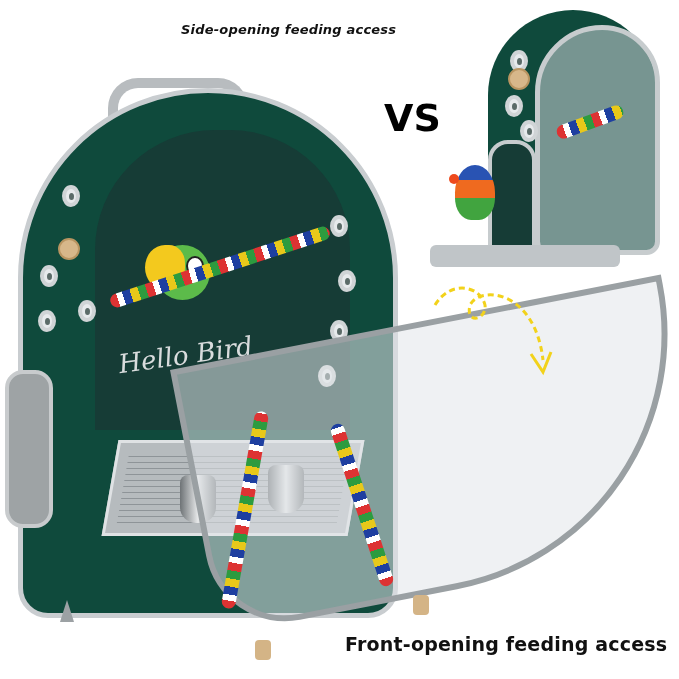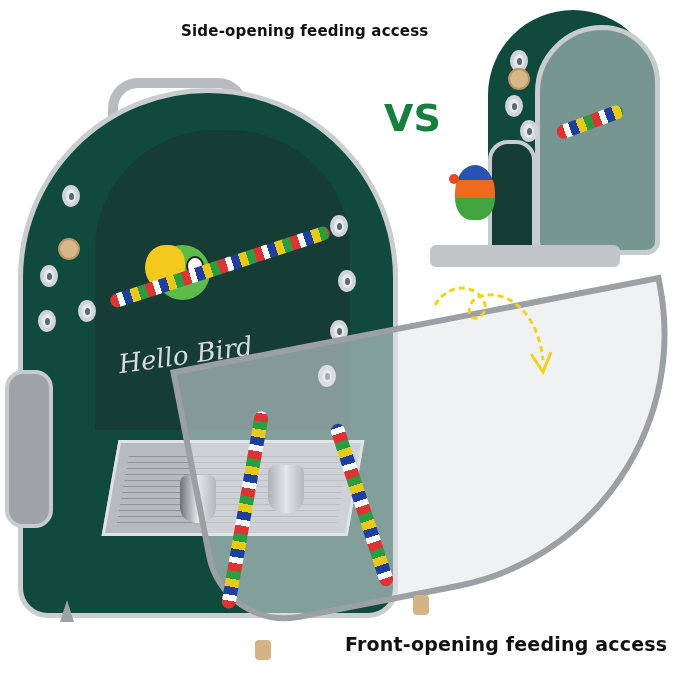--- a/index.html
+++ b/index.html
@@ -1,20 +1,20 @@
 <!DOCTYPE html>
 <html><head>
 <meta charset="utf-8">
 <style>
   html,body{margin:0;padding:0;background:#ffffff;}
   body{width:679px;height:679px;position:relative;overflow:hidden;font-family:"DejaVu Sans","Liberation Sans",sans-serif;}
   .caption{position:absolute;font-weight:bold;color:#111;letter-spacing:0.2px;white-space:nowrap;}
-  .cap-top{left:181px;top:22px;font-size:15px;}
+  .cap-top{left:181px;top:22px;font-size:13px;font-style:italic;}
   .cap-bottom{left:345px;top:633px;font-size:19px;}
-  .vs{position:absolute;left:384px;top:96px;font-size:38px;font-weight:bold;color:#15803d;}
+  .vs{position:absolute;left:384px;top:96px;font-size:38px;font-weight:bold;color:#000000;}
   
   .bp-body{position:absolute;left:18px;top:88px;width:380px;height:530px;background:#0f4a3c;border-radius:190px 190px 30px 30px;border:5px solid #c9cdd0;box-sizing:border-box;}
   .bp-inner{position:absolute;left:95px;top:130px;width:255px;height:300px;background:#163c36;border-radius:120px 120px 0 0;}
   .handle{position:absolute;left:108px;top:78px;width:140px;height:40px;border:10px solid #b8bcbf;border-bottom:none;border-radius:30px 30px 0 0;box-sizing:border-box;}
   .hole{position:absolute;width:18px;height:22px;border-radius:50%;background:#e7eaec;border:4px solid #d0d4d6;box-sizing:border-box;}
   .hole::after{content:"";position:absolute;left:3px;top:4px;width:5px;height:7px;border-radius:50%;background:#5b6b68;}
   .peg{position:absolute;width:18px;height:18px;border-radius:50%;background:#d7b78a;border:2px solid #b99561;}
   .side-pocket{position:absolute;left:5px;top:370px;width:40px;height:150px;background:#9ea3a5;border-radius:18px;border:4px solid #c8cbcd;}
   .tray{position:absolute;left:110px;top:440px;width:240px;height:90px;background:#b6bbbe;transform:skewX(-10deg);border:3px solid #dfe2e4;}
   .grid{position:absolute;inset:10px;background:repeating-linear-gradient(0deg,#8e9498 0 1px,transparent 1px 6px);}

